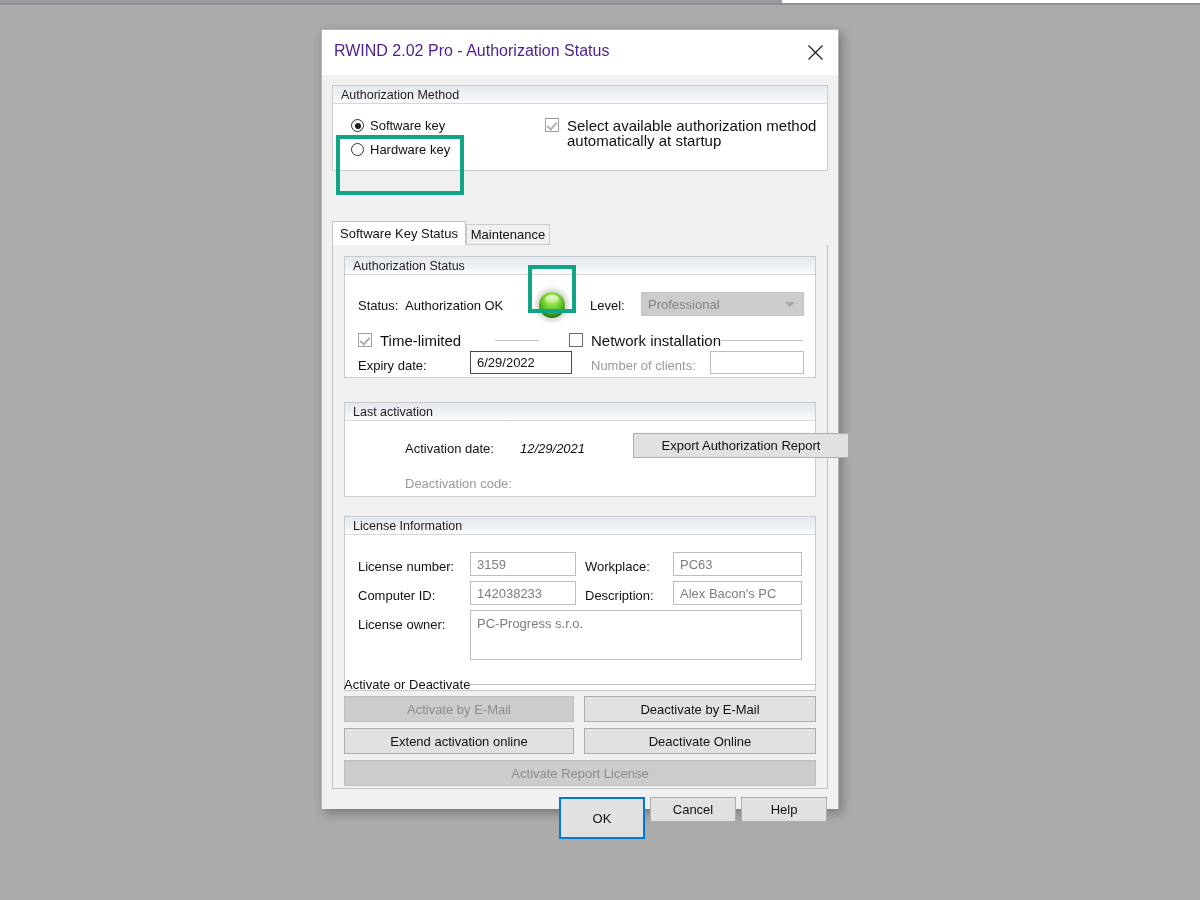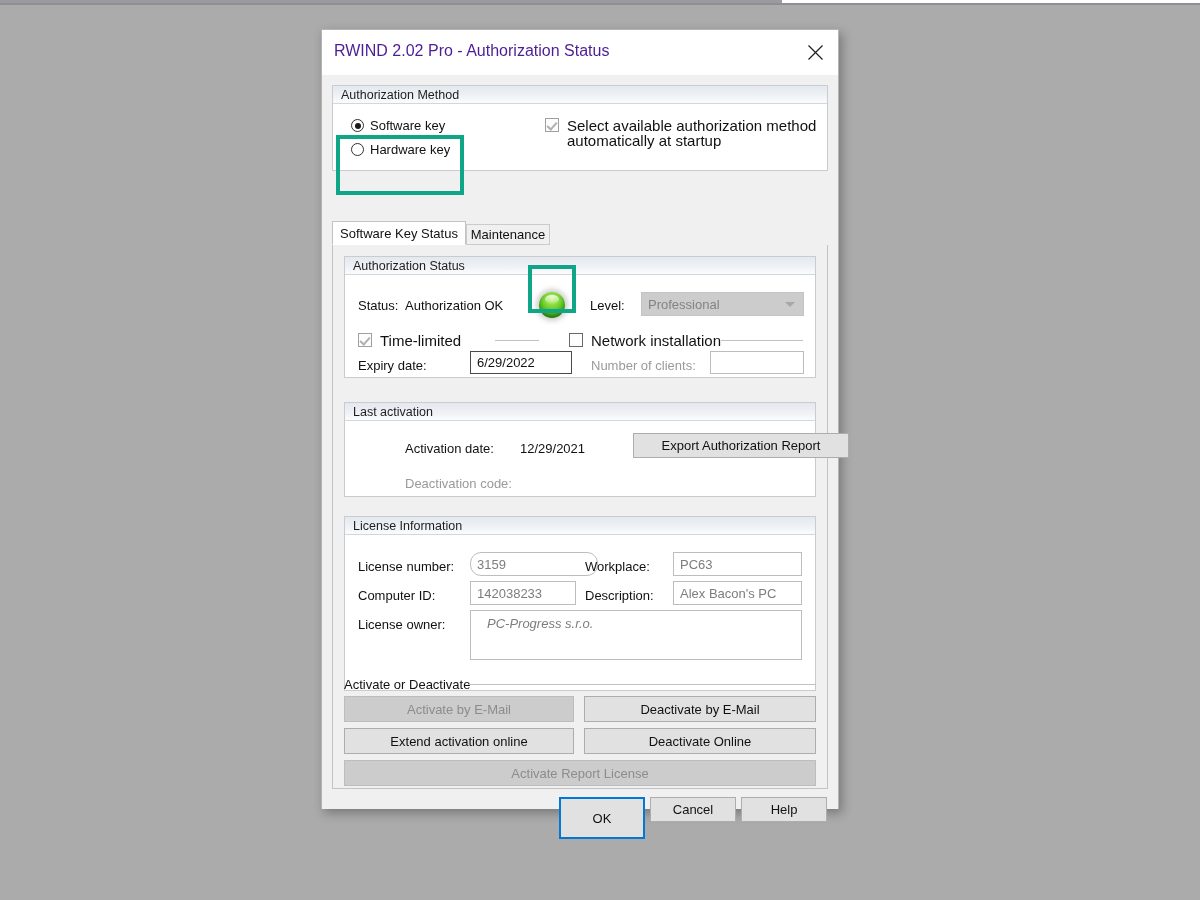--- a/index.html
+++ b/index.html
@@ -180,21 +180,21 @@
     border: 1px solid #bdbdbd;
     font-size: 13px;
     color: #7d7d7d;
     padding: 0 6px;
     display: flex;
     align-items: center;
     white-space: nowrap;
     overflow: hidden;
   }
   .input.active { border: 1px solid #4a4a4a; color: #111; }
-  .input.multiline { display: block; padding: 5px 16px; line-height: 16px; font-style: italic; }
+  .input.multiline { display: block; padding: 5px 6px; line-height: 16px; }
 
   
   .combo {
     position: absolute;
     box-sizing: border-box;
     background: #cccccc;
     border: 1px solid #c4c4c4;
     font-size: 13px;
     color: #838383;
     padding: 0 6px;
@@ -399,36 +399,36 @@
       </div>
     </div>
 
     <div class="hl-box" style="left:206px; top:190px; width:48px; height:48px;"></div>
 
     <div class="groupbox" style="left:22px; top:327px; width:472px; height:95px;">
       <div class="groupbox-header">Last activation</div>
       <div class="groupbox-body" style="height:75px;margin-left:47px;">
 
         <span class="lbl" style="left:13px; top:20px;">Activation date:</span>
-        <span class="val" style="left:128px; top:20px;">12/29/2021</span>
+        <span class="val" style="left:128px; top:20px;font-style:italic;">12/29/2021</span>
 
         <div class="btn" style="left:241px; top:12px; width:216px; height:25px;">
           <span>Export Authorization Report</span>
         </div>
 
         <span class="lbl disabled" style="left:13px; top:55px;">Deactivation code:</span>
       </div>
     </div>
 
     <div class="groupbox" style="left:22px; top:441px; width:472px; height:175px;">
       <div class="groupbox-header">License Information</div>
       <div class="groupbox-body" style="height:155px;">
 
         <span class="lbl" style="left:13px; top:24px;">License number:</span>
-        <div class="input" style="left:125px; top:17px; width:128px; height:24px;border-radius:11px;">
+        <div class="input" style="left:125px; top:17px; width:106px; height:24px;">
           <span>3159</span>
         </div>
 
         <span class="lbl" style="left:240px; top:24px;">Workplace:</span>
         <div class="input" style="left:328px; top:17px; width:129px; height:24px;">
           <span>PC63</span>
         </div>
 
         <span class="lbl" style="left:13px; top:53px;">Computer ID:</span>
         <div class="input" style="left:125px; top:46px; width:106px; height:24px;">

